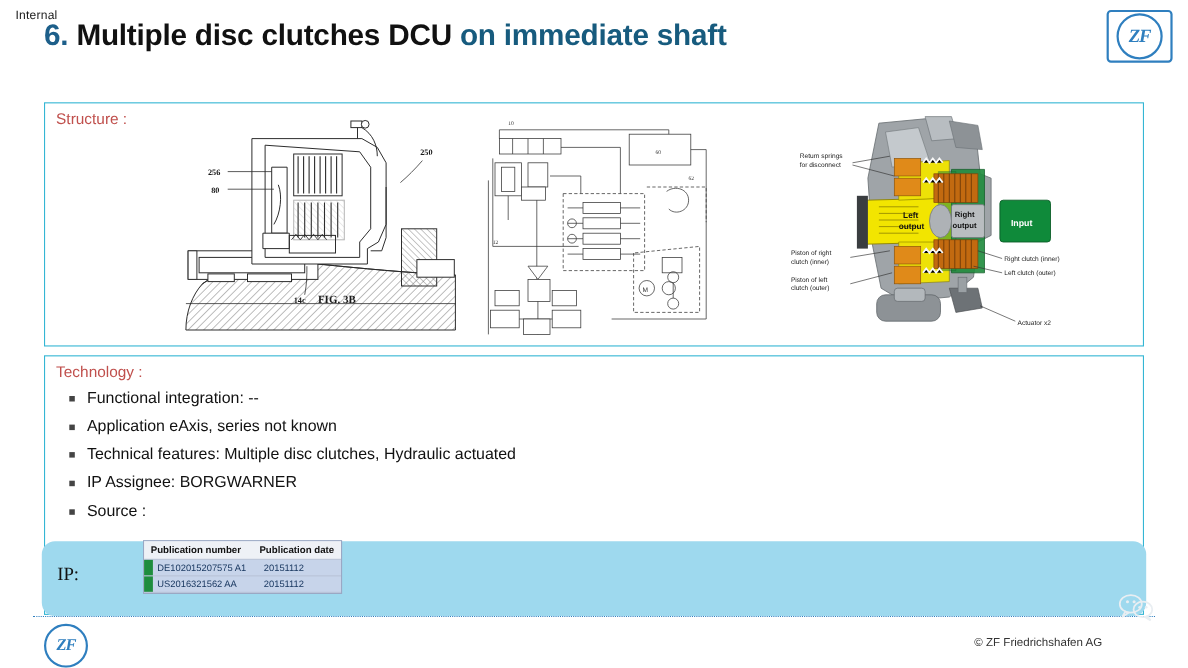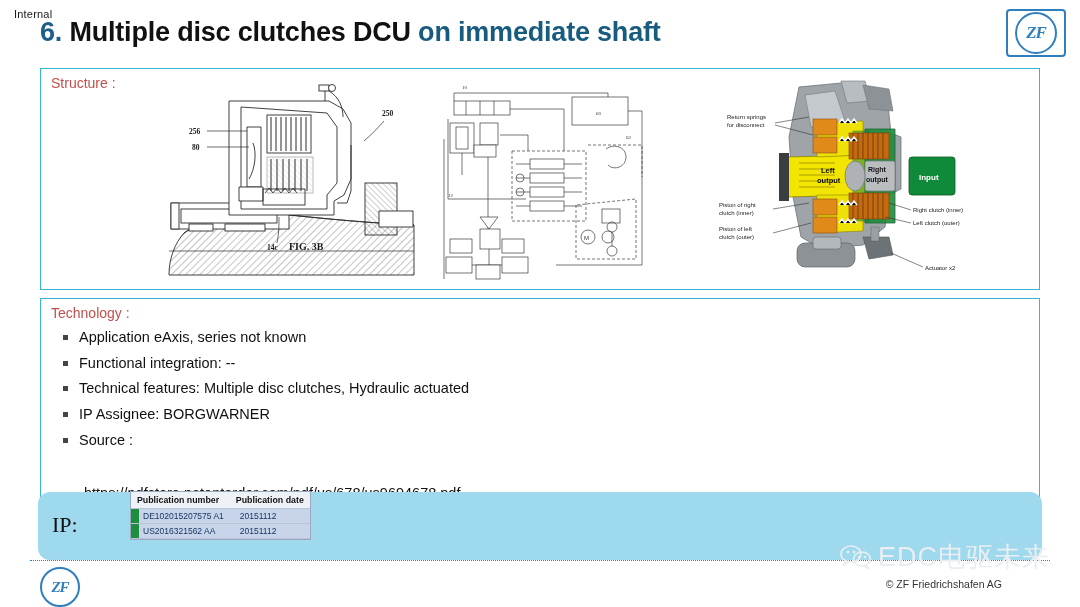--- a/index.html
+++ b/index.html
@@ -36,20 +36,21 @@
     font-size:17px;font-weight:bold;font-style:italic;
     color:#2f7fbf;font-family:"Liberation Serif", serif;
     letter-spacing:-1px;
   }
   
   .panel{
     position:absolute;
     border:1.5px solid #34b6d4;
     background:#ffffff;
     box-sizing:border-box;
+    margin-top:25px;
   }
   #structure-panel{left:40px;top:68px;width:1000px;height:222px;}
   #technology-panel{left:40px;top:298px;width:1000px;height:236px;}
   .panel-label{
     position:absolute;left:10px;top:6px;
     font-size:14px;color:#c0504d;
   }
   
   .img-slot{position:absolute;top:14px;overflow:hidden;}
   #fig-patent-section{left:88px;width:290px;height:200px;}
@@ -74,21 +75,21 @@
     position:absolute;left:43px;top:186px;
     font-size:14.5px;color:#111;
   }
   
   #ip-panel{
     position:absolute;left:38px;top:492px;width:1004px;height:68px;
     background:#9ed9ee;border-radius:12px;box-sizing:border-box;
   }
   #ip-label{
     position:absolute;left:14px;top:20px;
-    font-size:22px;color:#111;
+    font-size:17px;color:#111;
     font-family:"Liberation Serif", serif;
   }
   #ip-table{
     position:absolute;left:93px;top:0px;
     border-collapse:collapse;
     font-size:8.5px;color:#14335c;
     background:#c7d4ea;
     box-shadow:0 0 0 1px #9aa8c4;
   }
   #ip-table th{
@@ -416,22 +417,22 @@
         <text x="200" y="148">Left clutch (outer)</text>
         <text x="212" y="193">Actuator x2</text>
       </g>
     </svg>
   </div>
 </div>
 
 <div class="panel" id="technology-panel">
   <div class="panel-label">Technology :</div>
   <ul class="tech-list">
+    <li>Functional integration: --</li>
     <li>Application eAxis, series not known</li>
-    <li>Functional integration: --</li>
     <li>Technical features: Multiple disc clutches, Hydraulic actuated</li>
     <li>IP Assignee: BORGWARNER</li>
     <li>Source :</li>
   </ul>
   <div class="tech-url">https://pdfstore.patentorder.com/pdf/us/678/us9694678.pdf</div>
 </div>
 
 <div id="ip-panel">
   <div id="ip-label">IP:</div>
   <table id="ip-table">
@@ -472,16 +473,15 @@
       <ellipse cx="12" cy="10" rx="10" ry="8" fill="none" stroke="#e9eef2" stroke-width="1.6"></ellipse>
       <path d="M7 17 L4 22 L10 18 Z" fill="none" stroke="#e9eef2" stroke-width="1.6"></path>
       <circle cx="9" cy="8" r="1.4" fill="#e9eef2"></circle>
       <circle cx="15" cy="8" r="1.4" fill="#e9eef2"></circle>
       <ellipse cx="23" cy="15" rx="8.5" ry="7" fill="none" stroke="#e9eef2" stroke-width="1.6"></ellipse>
       <path d="M27 21 L30 25 L25 22 Z" fill="none" stroke="#e9eef2" stroke-width="1.6"></path>
       <circle cx="20" cy="13" r="1.2" fill="#e9eef2"></circle>
       <circle cx="26" cy="13" r="1.2" fill="#e9eef2"></circle>
     </svg>
   </span>
-  <span>EDC电驱未来</span>
 </div>
 
 <div id="copyright">© ZF Friedrichshafen AG</div>
 
 </body></html>

